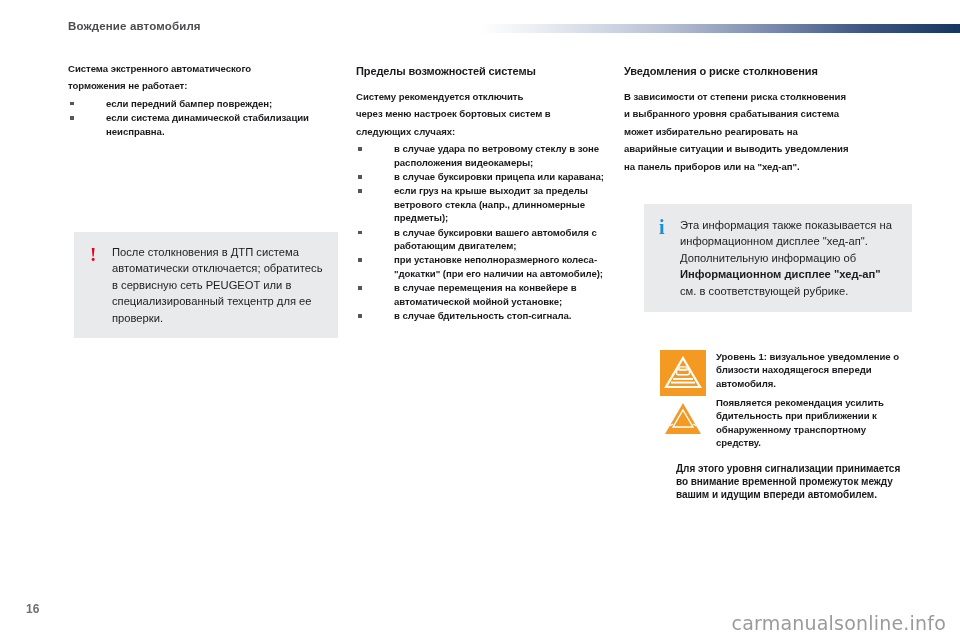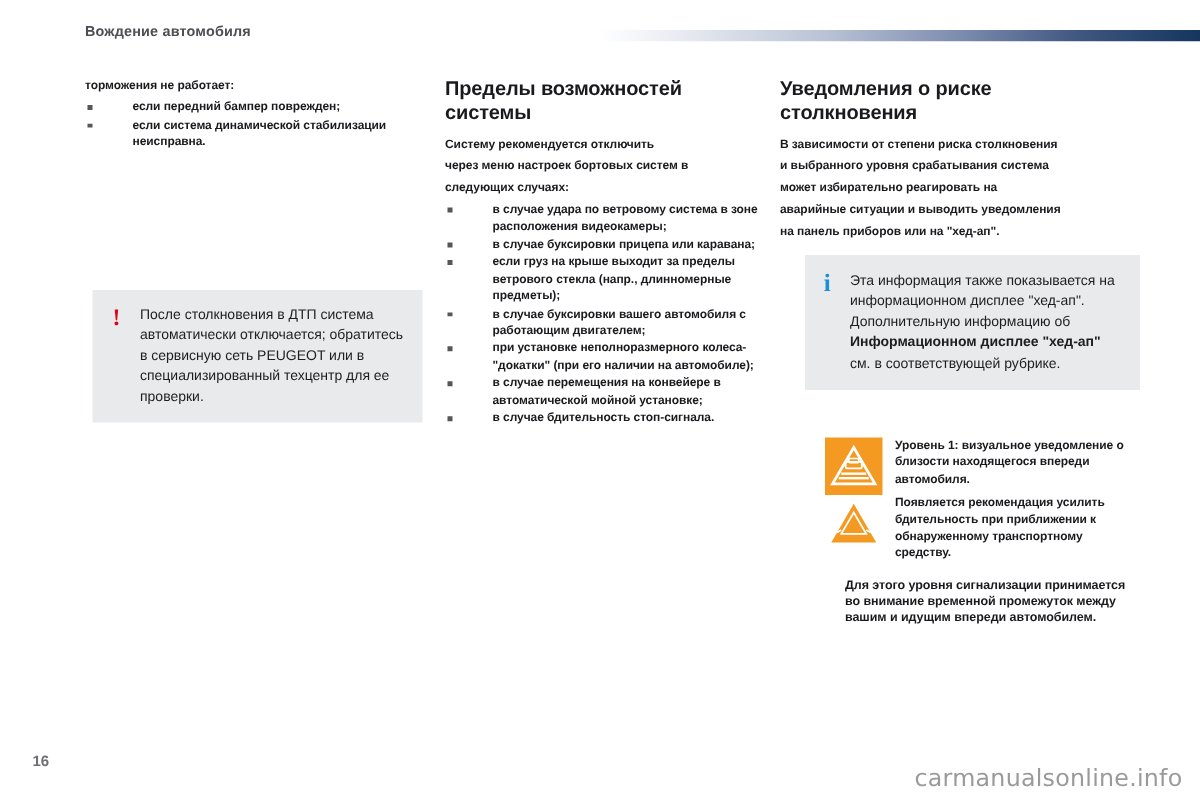--- a/index.html
+++ b/index.html
@@ -54,21 +54,21 @@
   .col {
     position: absolute;
     top: 62px;
   }
   .col-left   { left: 68px;  width: 262px; }
   .col-mid    { left: 356px; width: 262px; }
   .col-right  { left: 624px; width: 268px; }
 
   h2.sec-title {
     margin: 0 0 9px 0;
-    font-size: 16px;
+    font-size: 11px;
     line-height: 19px;
     font-weight: bold;
     color: #1a1a1e;
     letter-spacing: -.1px;
   }
 
   p.body-text {
     margin: 0 0 4px 0;
     font-size: 9.6px;
     line-height: 13.4px;
@@ -213,39 +213,40 @@
 </style>
 </head>
 <body>
 
 <div class="page-header">
   <div class="header-title">Вождение автомобиля</div>
   <div class="header-rule"></div>
 </div>
 
 <div class="col col-left">
+  <p class="body-text intro">Система экстренного автоматического</p>
   <p class="body-text intro">торможения не работает:</p>
   <ul class="bullets">
     <li>если передний бампер поврежден;</li>
     <li>если система динамической стабилизации неисправна.</li>
   </ul>
 </div>
 
 <div class="callout callout-left">
   <span class="bang-icon">!</span>
   <p>После столкновения в ДТП система автоматически отключается; обратитесь в сервисную сеть PEUGEOT или в специализированный техцентр для ее проверки.</p>
 </div>
 
 <div class="col col-mid">
   <h2 class="sec-title">Пределы возможностей системы</h2>
   <p class="body-text intro">Систему рекомендуется отключить</p>
   <p class="body-text intro">через меню настроек бортовых систем в</p>
   <p class="body-text intro">следующих случаях:</p>
   <ul class="bullets">
-    <li>в случае удара по ветровому система в зоне расположения видеокамеры;</li>
+    <li>в случае удара по ветровому стеклу в зоне расположения видеокамеры;</li>
     <li>в случае буксировки прицепа или каравана;</li>
     <li>если груз на крыше выходит за пределы ветрового стекла (напр., длинномерные предметы);</li>
     <li>в случае буксировки вашего автомобиля с работающим двигателем;</li>
     <li>при установке неполноразмерного колеса-"докатки" (при его наличии на автомобиле);</li>
     <li>в случае перемещения на конвейере в автоматической мойной установке;</li>
     <li>в случае бдительность стоп-сигнала.</li>
   </ul>
 </div>
 
 <div class="col col-right">

